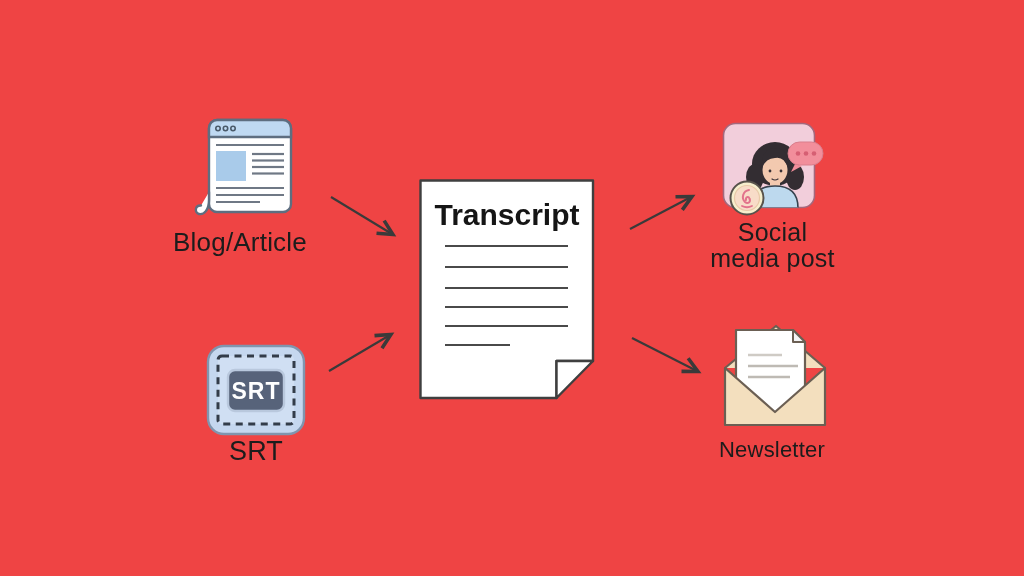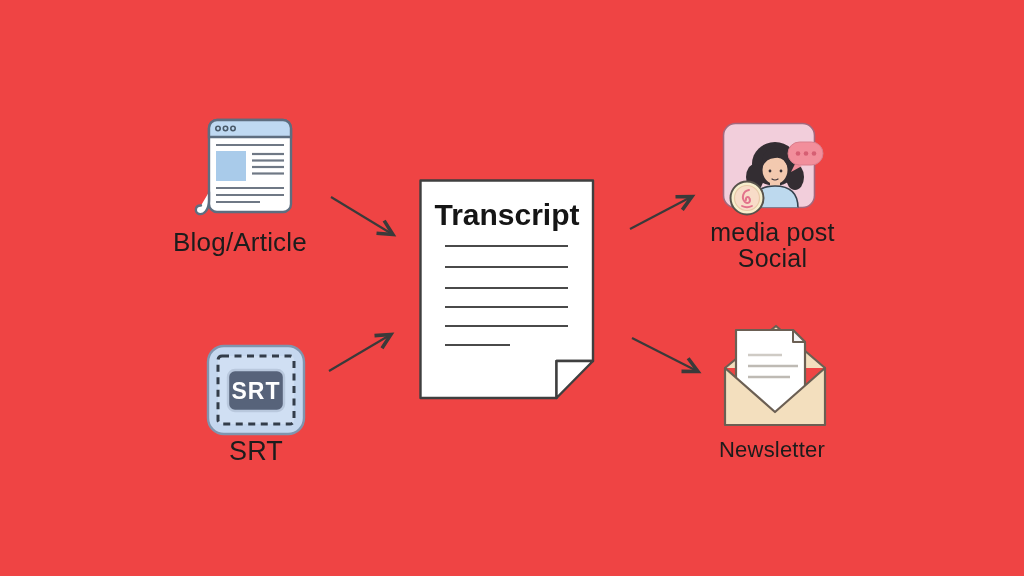--- a/index.html
+++ b/index.html
@@ -102,22 +102,22 @@
       <circle cx="92" cy="31.5" r="2.3" fill="#D65F73"></circle>
     </g>
     <g>
       <circle cx="25" cy="76" r="16.5" fill="#F6EECD" stroke="#57524B" stroke-width="2"></circle>
       <circle cx="25" cy="76" r="12.5" fill="#F8DCC8" stroke="#E8C9A8" stroke-width="1.2"></circle>
       <path d="M27,68 C21,69 19,76 23,80 C26,82.5 29,80 27.5,76.5 C26.5,74 23.5,75 24,78" fill="none" stroke="#E2738C" stroke-width="2" stroke-linecap="round"></path>
       <path d="M20,84 Q25,86.5 30,84" fill="none" stroke="#E2738C" stroke-width="1.8" stroke-linecap="round"></path>
     </g>
   </svg>
   <div id="label-social" class="node-label">
+    <div>Social</div>
     <div>media post</div>
-    <div>Social</div>
   </div>
 
   <svg id="icon-newsletter" class="icon-abs" width="110" height="112" viewBox="0 0 110 112">
 
     <path d="M7,52 L58,10 L107,52" fill="#F3DFBE" stroke="#6B5F53" stroke-width="2.2" stroke-linejoin="round"></path>
 
     <g>
       <path d="M18,14 H75 L87,26 V108 H18 Z" fill="#ffffff" stroke="#6B5F53" stroke-width="2.2" stroke-linejoin="round"></path>
       <path d="M75,14 L75,26 L87,26 Z" fill="#F4F4F4" stroke="#6B5F53" stroke-width="2" stroke-linejoin="round"></path>
       <line x1="30" y1="39" x2="64" y2="39" stroke="#CFCBC5" stroke-width="2.6"></line>

